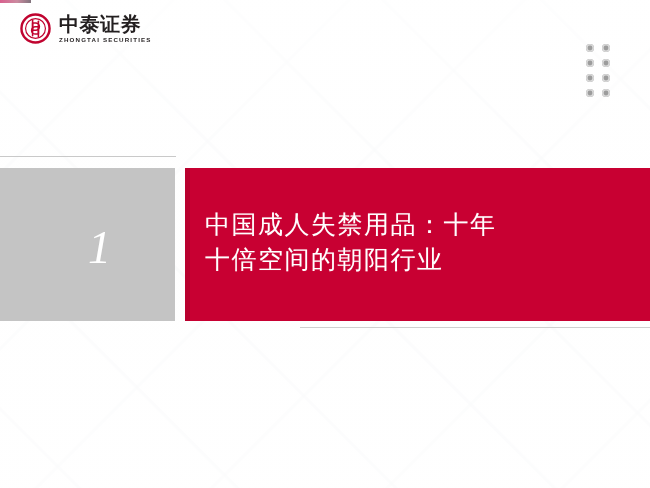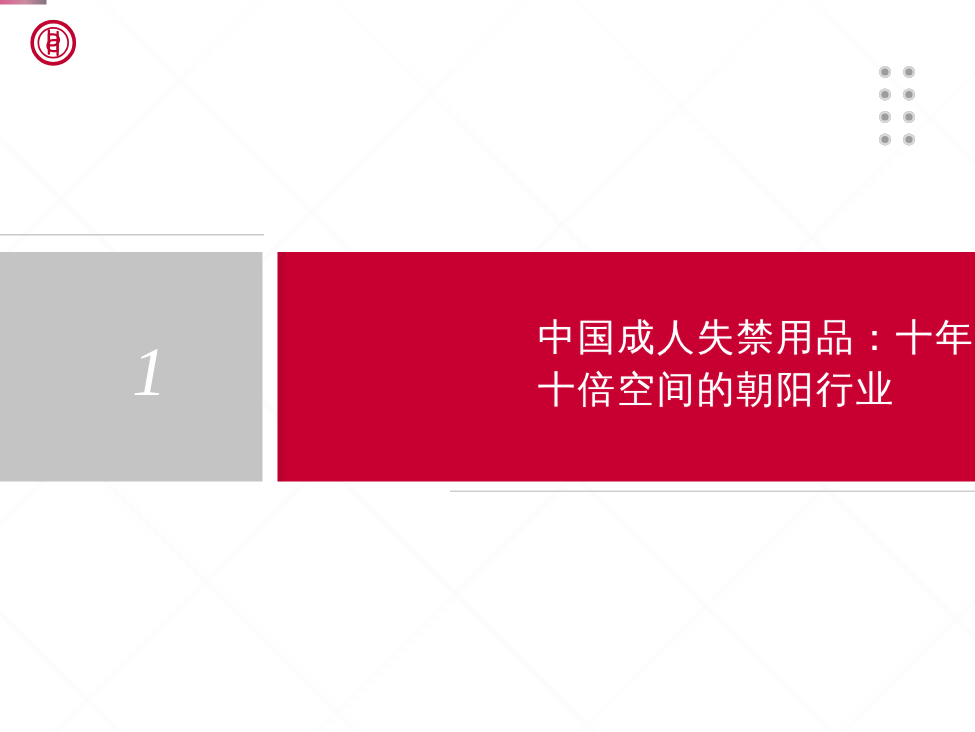--- a/index.html
+++ b/index.html
@@ -157,21 +157,20 @@
   
   #title-banner {
     position: absolute;
     left: 185px;
     top: 168px;
     width: 465px;
     height: 153px;
     background: #c80032;
     display: flex;
     align-items: center;
-    justify-content: flex-end;
   }
   #title-banner::before {
     content: "";
     position: absolute;
     left: 0;
     top: 0;
     bottom: 0;
     width: 5px;
     background: rgba(0,0,0,0.07);
   }
@@ -212,20 +211,24 @@
     <span id="logo-mark">
       <svg viewBox="0 0 64 64" width="31" height="31" aria-hidden="true">
         <circle cx="32" cy="32" r="29" fill="none" stroke="#c0032f" stroke-width="5"></circle>
         <circle cx="32" cy="32" r="20.5" fill="none" stroke="#c0032f" stroke-width="2.4"></circle>
         <path d="M26 20.5 h6.5 a7.5 7.5 0 0 1 0 15 H26 Z" fill="none" stroke="#c0032f" stroke-width="3.2" stroke-linejoin="round"></path>
         <line x1="26" y1="15" x2="26" y2="47" stroke="#c0032f" stroke-width="3.2" stroke-linecap="round"></line>
         <path d="M38 28.5 h-6.5 a7.5 7.5 0 0 0 0 15 H38 Z" fill="none" stroke="#c0032f" stroke-width="3.2" stroke-linejoin="round"></path>
         <line x1="38" y1="17" x2="38" y2="49" stroke="#c0032f" stroke-width="3.2" stroke-linecap="round"></line>
       </svg>
     </span>
+    <span id="logo-text">
+      <span id="logo-cn">中泰证券</span>
+      <span id="logo-en">ZHONGTAI SECURITIES</span>
+    </span>
   </div>
 
   <div id="dot-grid">
     <span class="dot"></span>
     <span class="dot"></span>
     <span class="dot"></span>
     <span class="dot"></span>
     <span class="dot"></span>
     <span class="dot"></span>
     <span class="dot"></span>

